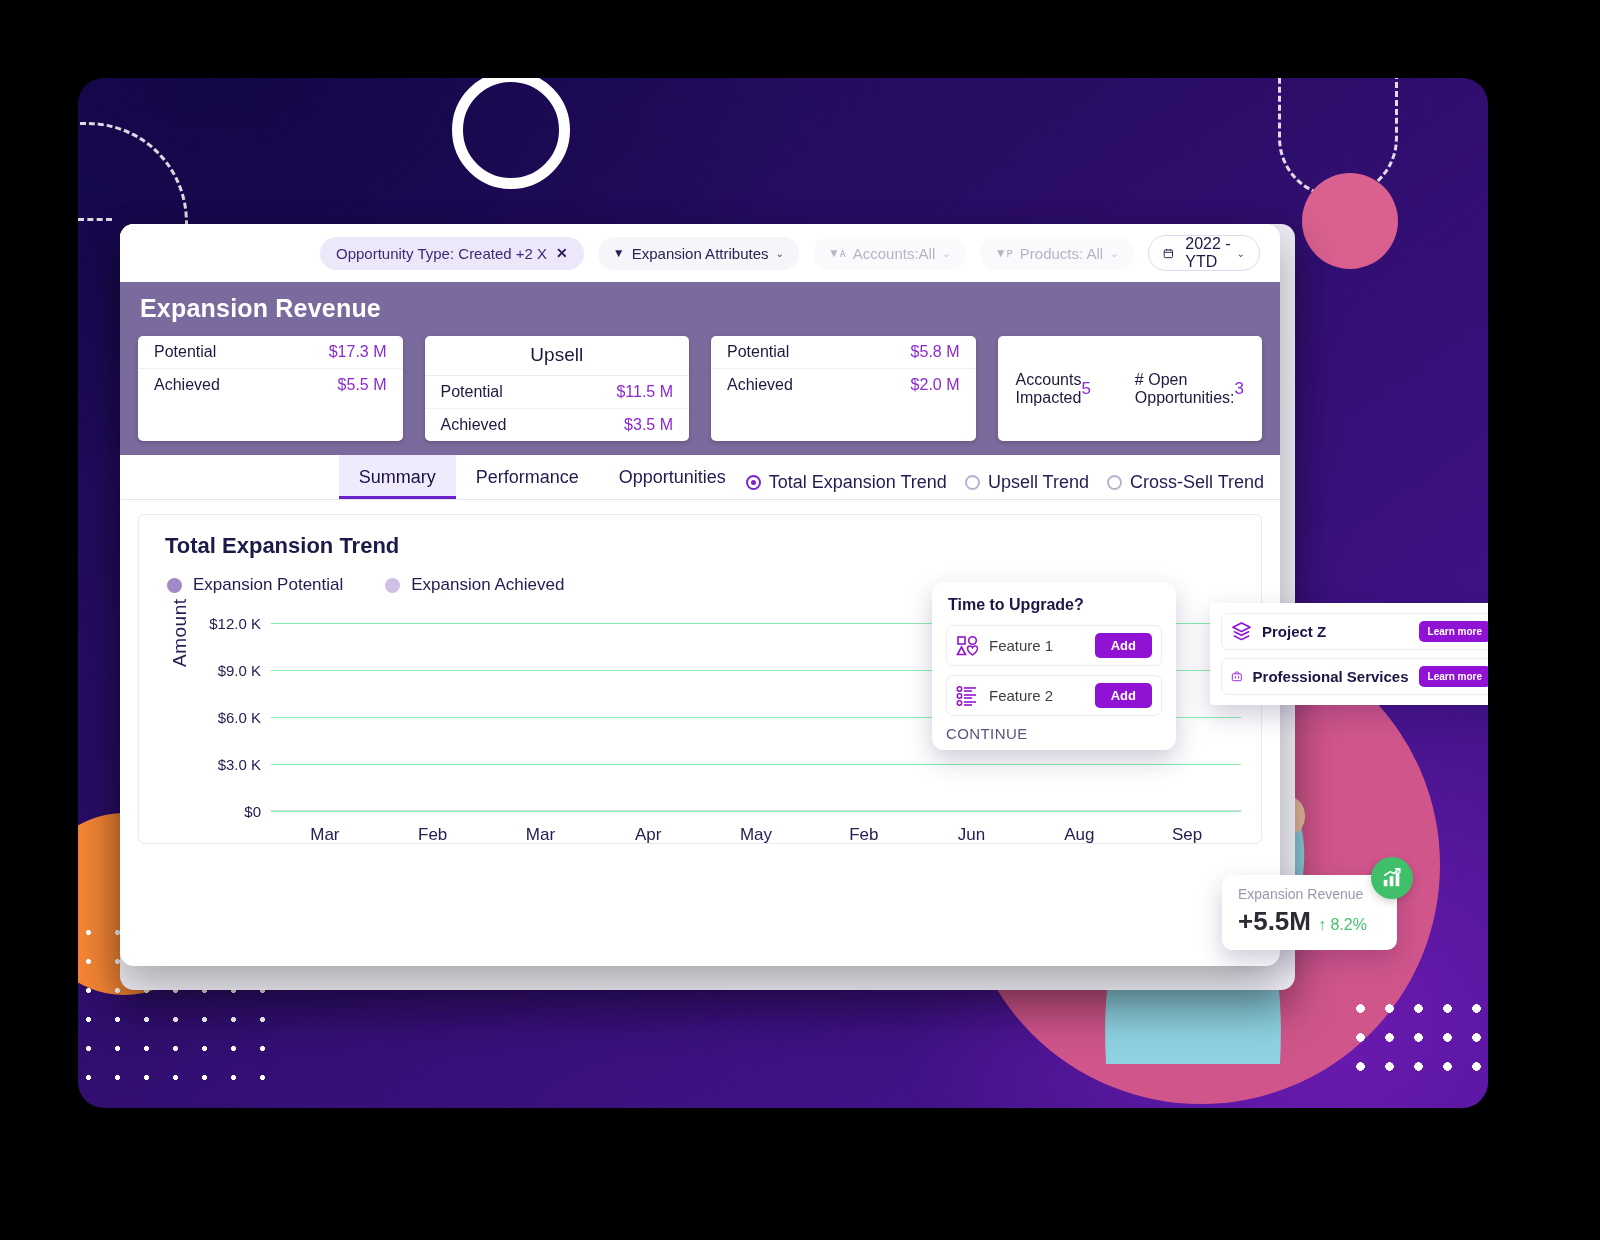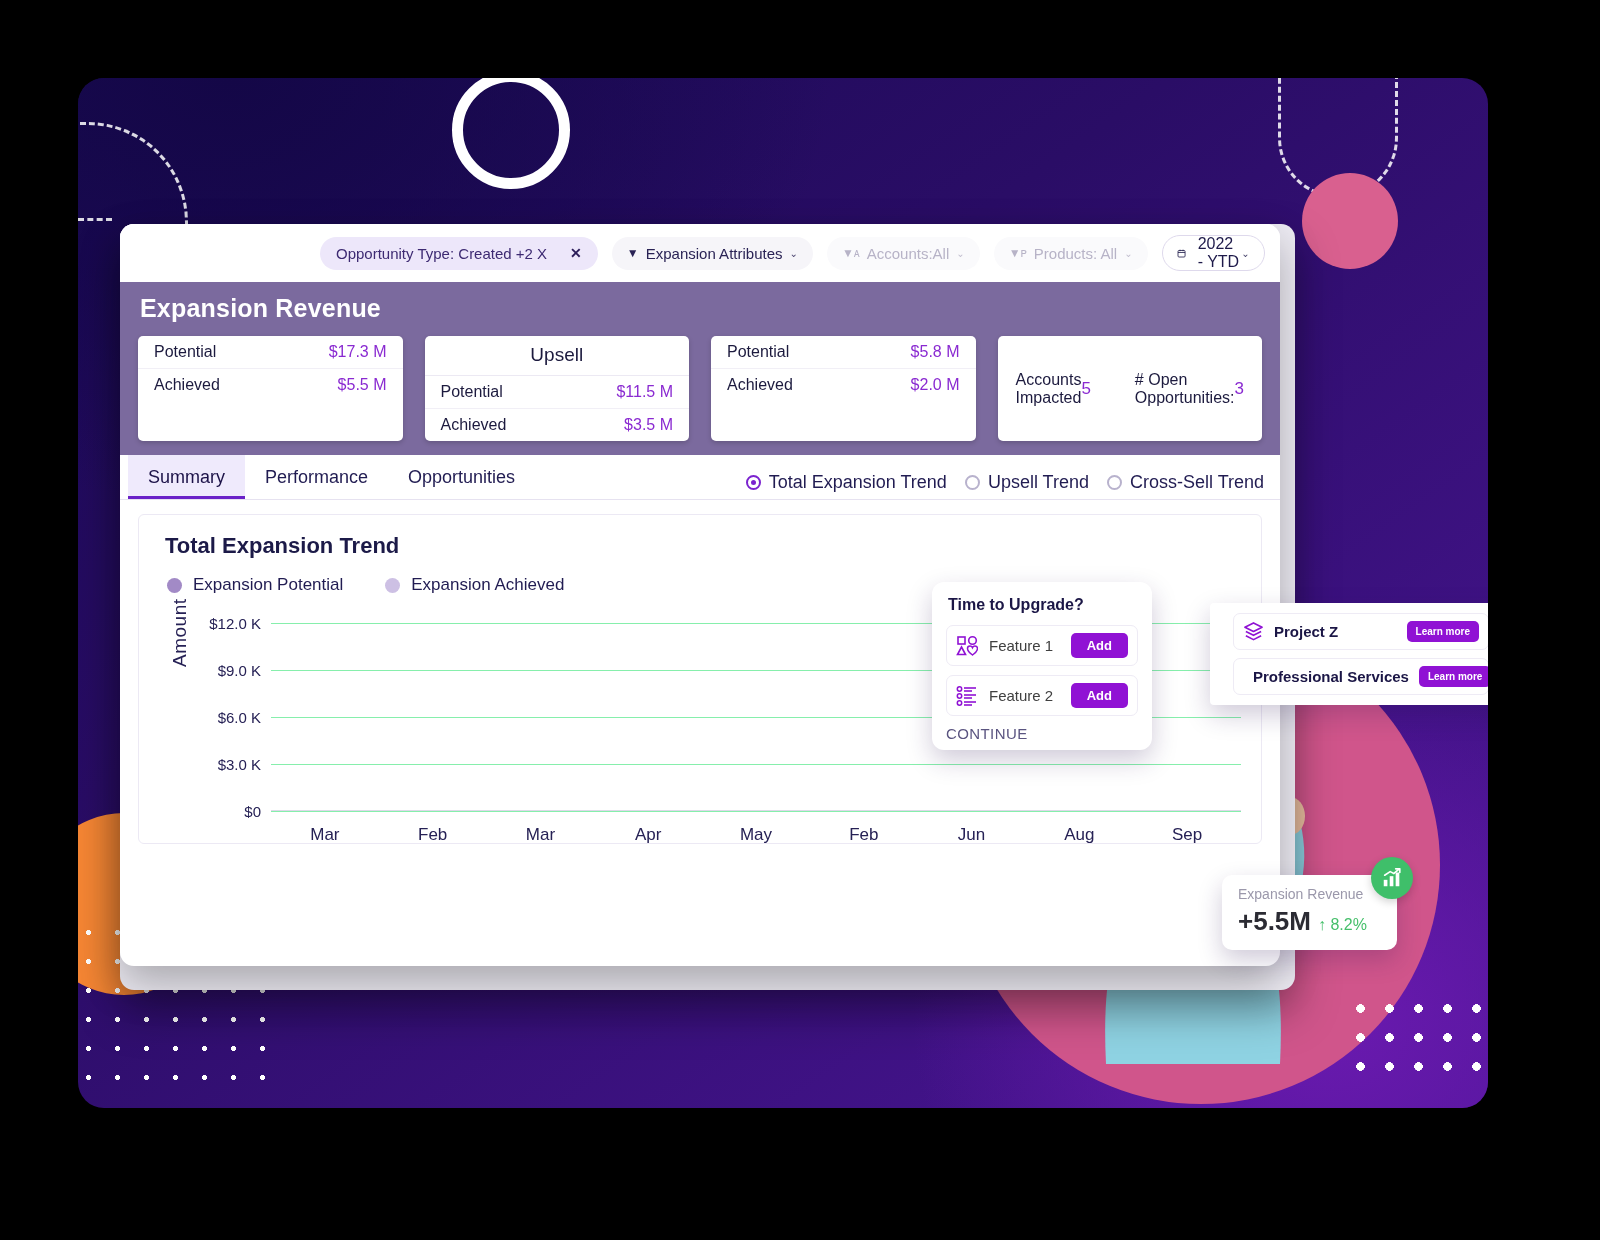--- a/index.html
+++ b/index.html
@@ -81,21 +81,21 @@
     background:#ffffff;border-radius:14px;overflow:hidden;
     box-shadow:0 18px 40px rgba(0,0,0,.28);
   }
 
   
   .filterbar{
     height:58px;display:flex;align-items:center;gap:14px;
     padding:0 20px 0 200px;background:#fff;box-sizing:border-box;
   }
   .chip{
-    display:flex;align-items:center;gap:23px;height:33px;padding:0 16px;
+    display:flex;align-items:center;gap:9px;height:33px;padding:0 16px;
     border-radius:17px;background:#ede7fa;color:#3d2a72;
     font-size:15px;white-space:nowrap;
   }
   .chip .x{font-size:14px;font-weight:bold;color:#2a1b58;}
   .pill{
     display:flex;align-items:center;gap:7px;height:33px;padding:0 15px;
     border-radius:17px;background:#f6f5f9;color:#2a2355;font-size:15px;white-space:nowrap;
   }
   .pill.dim{color:#b7b3c7;background:#fafafc;}
   .pill .fun{font-size:12px;}
@@ -124,21 +124,21 @@
     padding:7px 16px;border-bottom:1px solid #f1eff6;font-size:16px;color:#1c1a3e;
   }
   .krow:last-child{border-bottom:0;}
   .kval{color:#8a2ad1;}
   .kpi.wide{width:268px;display:flex;flex-direction:row;justify-content:center;padding:8px 0;}
   .kpi.wide .krow{border-bottom:0;padding:10px 22px;}
   .kpi.wide .kval{color:#8a2ad1;font-size:17px;}
 
   
   .tabsrow{
-    display:flex;align-items:flex-end;justify-content:space-between;
+    display:flex;align-items:flex-end;justify-content:flex-end;
     background:#fff;border-bottom:1px solid #e6e2f0;padding:0 16px 0 8px;height:44px;
   }
   .tabs{display:flex;align-items:stretch;height:44px;}
   .tab{
     display:flex;align-items:center;padding:0 20px;font-size:18px;color:#211c52;
     position:relative;
   }
   .tab.active{background:#efeafc;color:#1c1248;}
   .tab.active:after{
     content:"";position:absolute;left:0;right:0;bottom:0;height:3px;background:#6a21c8;
@@ -176,39 +176,39 @@
   .bars{position:absolute;left:0;right:0;top:0;bottom:0;display:flex;align-items:flex-end;}
   .grp{flex:1;display:flex;justify-content:center;align-items:flex-end;gap:2px;}
   .bar{width:22px;}
   .bar.p{background:#a28ac6;}
   .bar.a{background:#cdc0e4;}
   .xlabels{position:absolute;left:94px;right:0;bottom:0;display:flex;}
   .xl{flex:1;text-align:center;font-size:17px;color:#262155;}
 
   
   .upgrade{
-    position:absolute;left:854px;top:504px;width:220px;
+    position:absolute;left:854px;top:504px;width:244px;
     background:#fff;border-radius:12px;padding:14px 14px 8px 14px;
     box-shadow:0 10px 26px rgba(40,20,80,.22);box-sizing:border-box;
   }
   .upgrade h3{margin:0 0 11px 2px;font-size:16px;color:#1b1646;font-weight:700;}
   .featrow{
     display:flex;align-items:center;gap:11px;border:1px solid #eeebf5;border-radius:7px;
     padding:7px 9px;margin-bottom:9px;
   }
   .featname{flex:1;font-size:15px;color:#404040;}
   .addbtn{
     background:#9012d4;color:#fff;border:0;border-radius:5px;
     font-size:13px;font-weight:700;padding:5px 16px;font-family:inherit;cursor:pointer;
   }
   .continue{font-size:15px;color:#5a5480;letter-spacing:.4px;padding-right:4px;}
 
   .projcard{
     position:absolute;left:1132px;top:525px;width:302px;
-    background:#fff;border-radius:4px;padding:10px 23px;
+    background:#fff;border-radius:4px;padding:10px 11px;
     box-shadow:0 10px 26px rgba(40,20,80,.22);box-sizing:border-box;
   }
   .projrow{
     display:flex;align-items:center;gap:10px;border:1px solid #eeebf5;border-radius:7px;
     padding:7px 9px;margin-bottom:8px;
   }
   .projrow:last-child{margin-bottom:0;}
   .projname{flex:1;font-size:15px;color:#1b1646;font-weight:600;white-space:nowrap;}
   .learnbtn{
     background:#9012d4;color:#fff;border:0;border-radius:5px;

